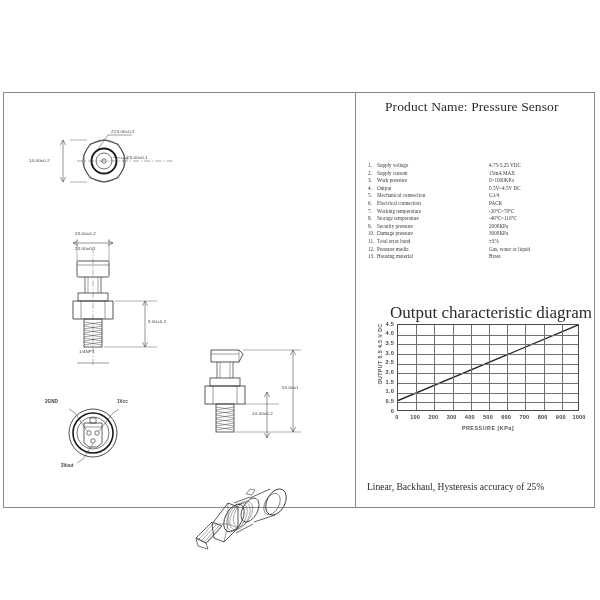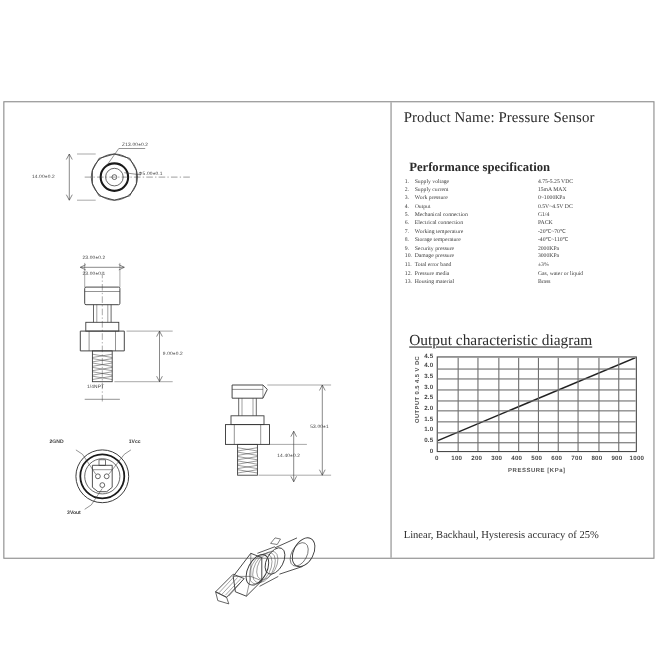--- a/index.html
+++ b/index.html
@@ -41,21 +41,21 @@
     top: 0;
     width: 232px;
     height: 414px;
   }
   .prod-line {
     font-size: 13.5px;
     color: #2b2b2b;
     letter-spacing: .1px;
     white-space: nowrap;
   }
-  .prod-name { position: absolute; left: 3px; top: 6px; }
+  .prod-name { position: absolute; left: 21px; top: 6px; }
   .prod-model { position: absolute; left: 3px; top: 26px; }
 
   .perf-title {
     position: absolute;
     left: 8px;
     top: 53px;
     font-size: 11.5px;
     font-weight: bold;
     color: #2b2b2b;
   }
@@ -75,25 +75,24 @@
     white-space: nowrap;
     vertical-align: top;
     line-height: 1.05;
   }
   .spec-idx { width: 9px; text-align: left; padding-left: 2px !important; }
   .spec-label { width: 112px; }
   .spec-val { text-align: left; }
 
   .chart-title {
     position: absolute;
-    left: 8px;
+    left: 26px;
     top: 210px;
-    font-size: 14px;
+    font-size: 17px;
     color: #2b2b2b;
-    text-decoration: underline;
   }
 
   
   .chart-wrap {
     position: absolute;
     left: 2px;
     top: 228px;
     width: 228px;
     height: 122px;
   }
@@ -449,21 +448,20 @@
         </g>
       </svg>
     </div>
 
   </div>
 
   <div class="right">
 
     <div class="prod-line prod-name">Product Name: Pressure Sensor</div>
 
-    <div class="perf-title">Performance specification</div>
 
     <table class="spec-table">
       <tbody>
         <tr>
           <td class="spec-idx">1.</td>
           <td class="spec-label">Supply voltage</td>
           <td class="spec-val">4.75-5.25  VDC</td>
         </tr>
         <tr>
           <td class="spec-idx">2.</td>

